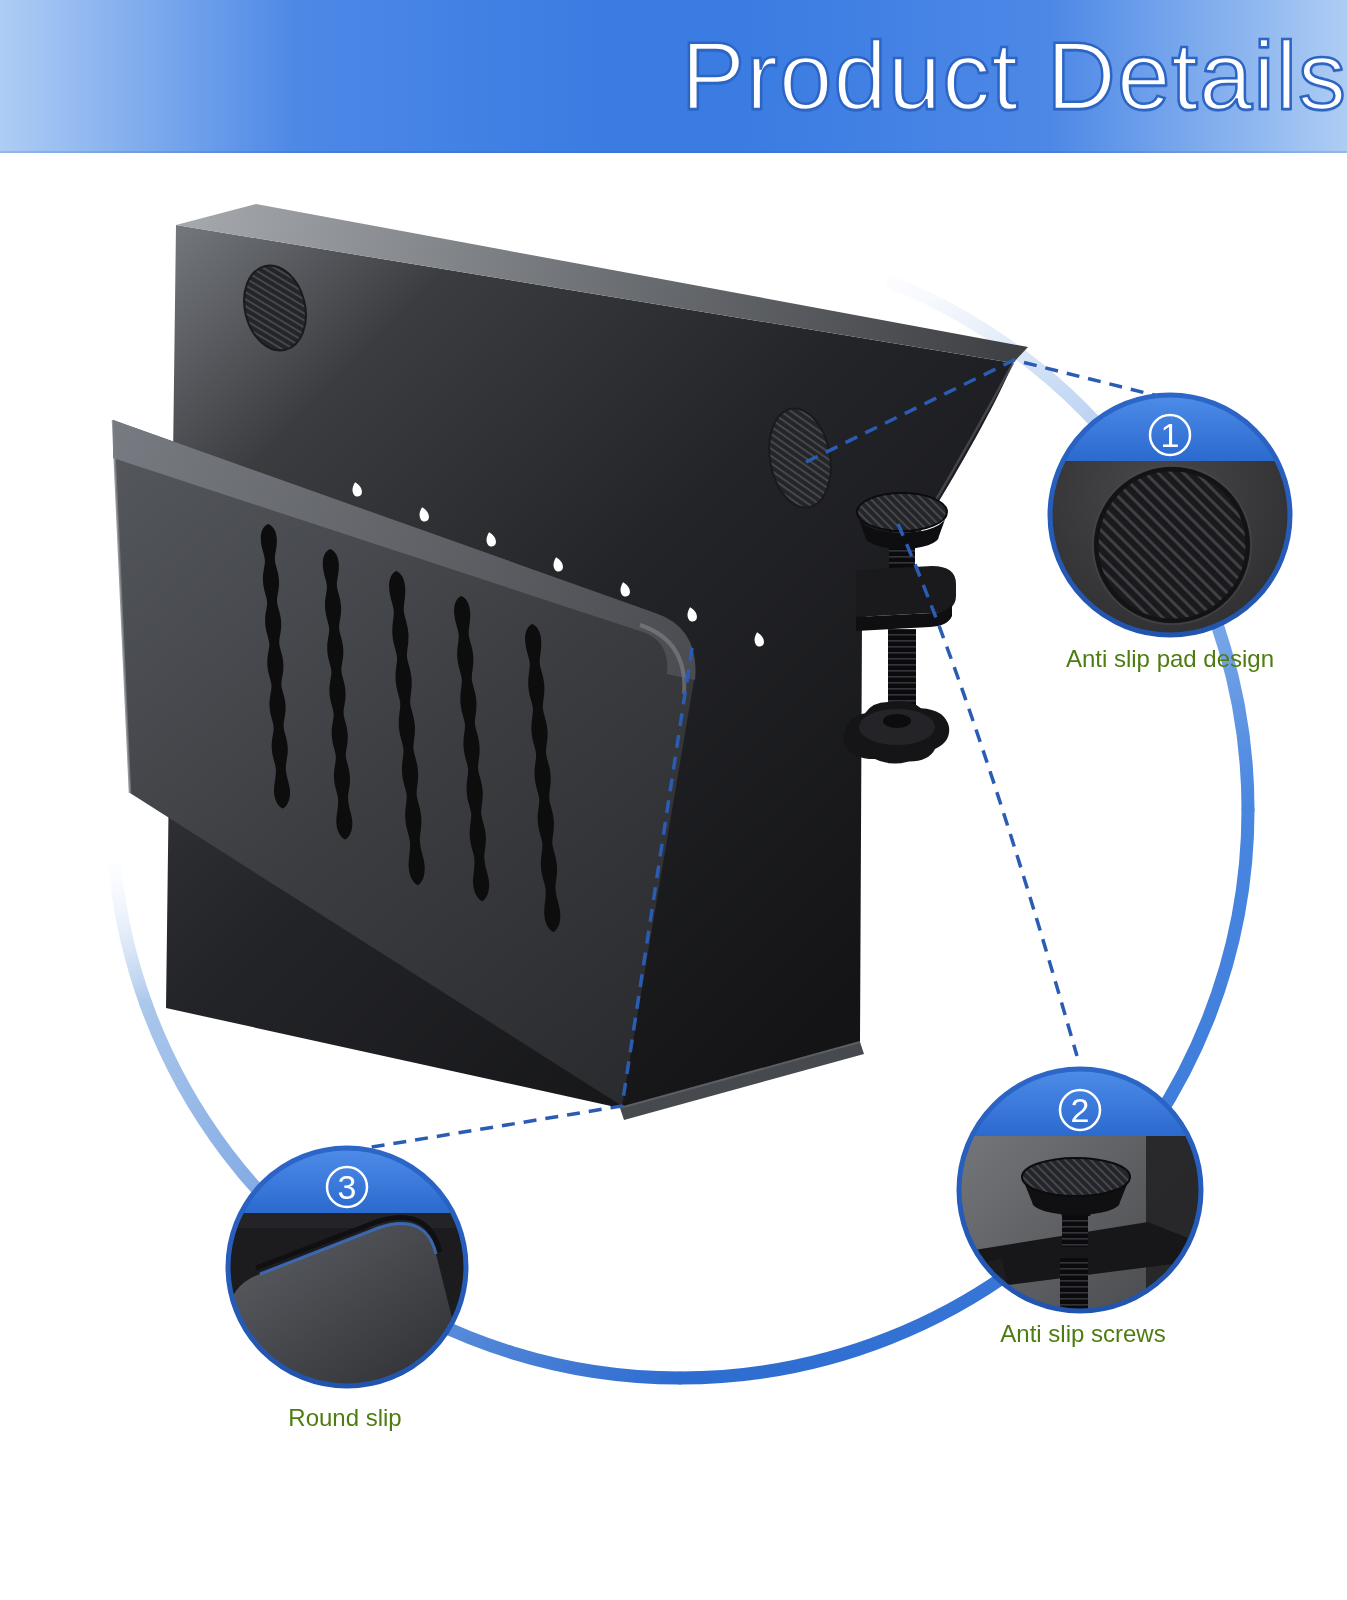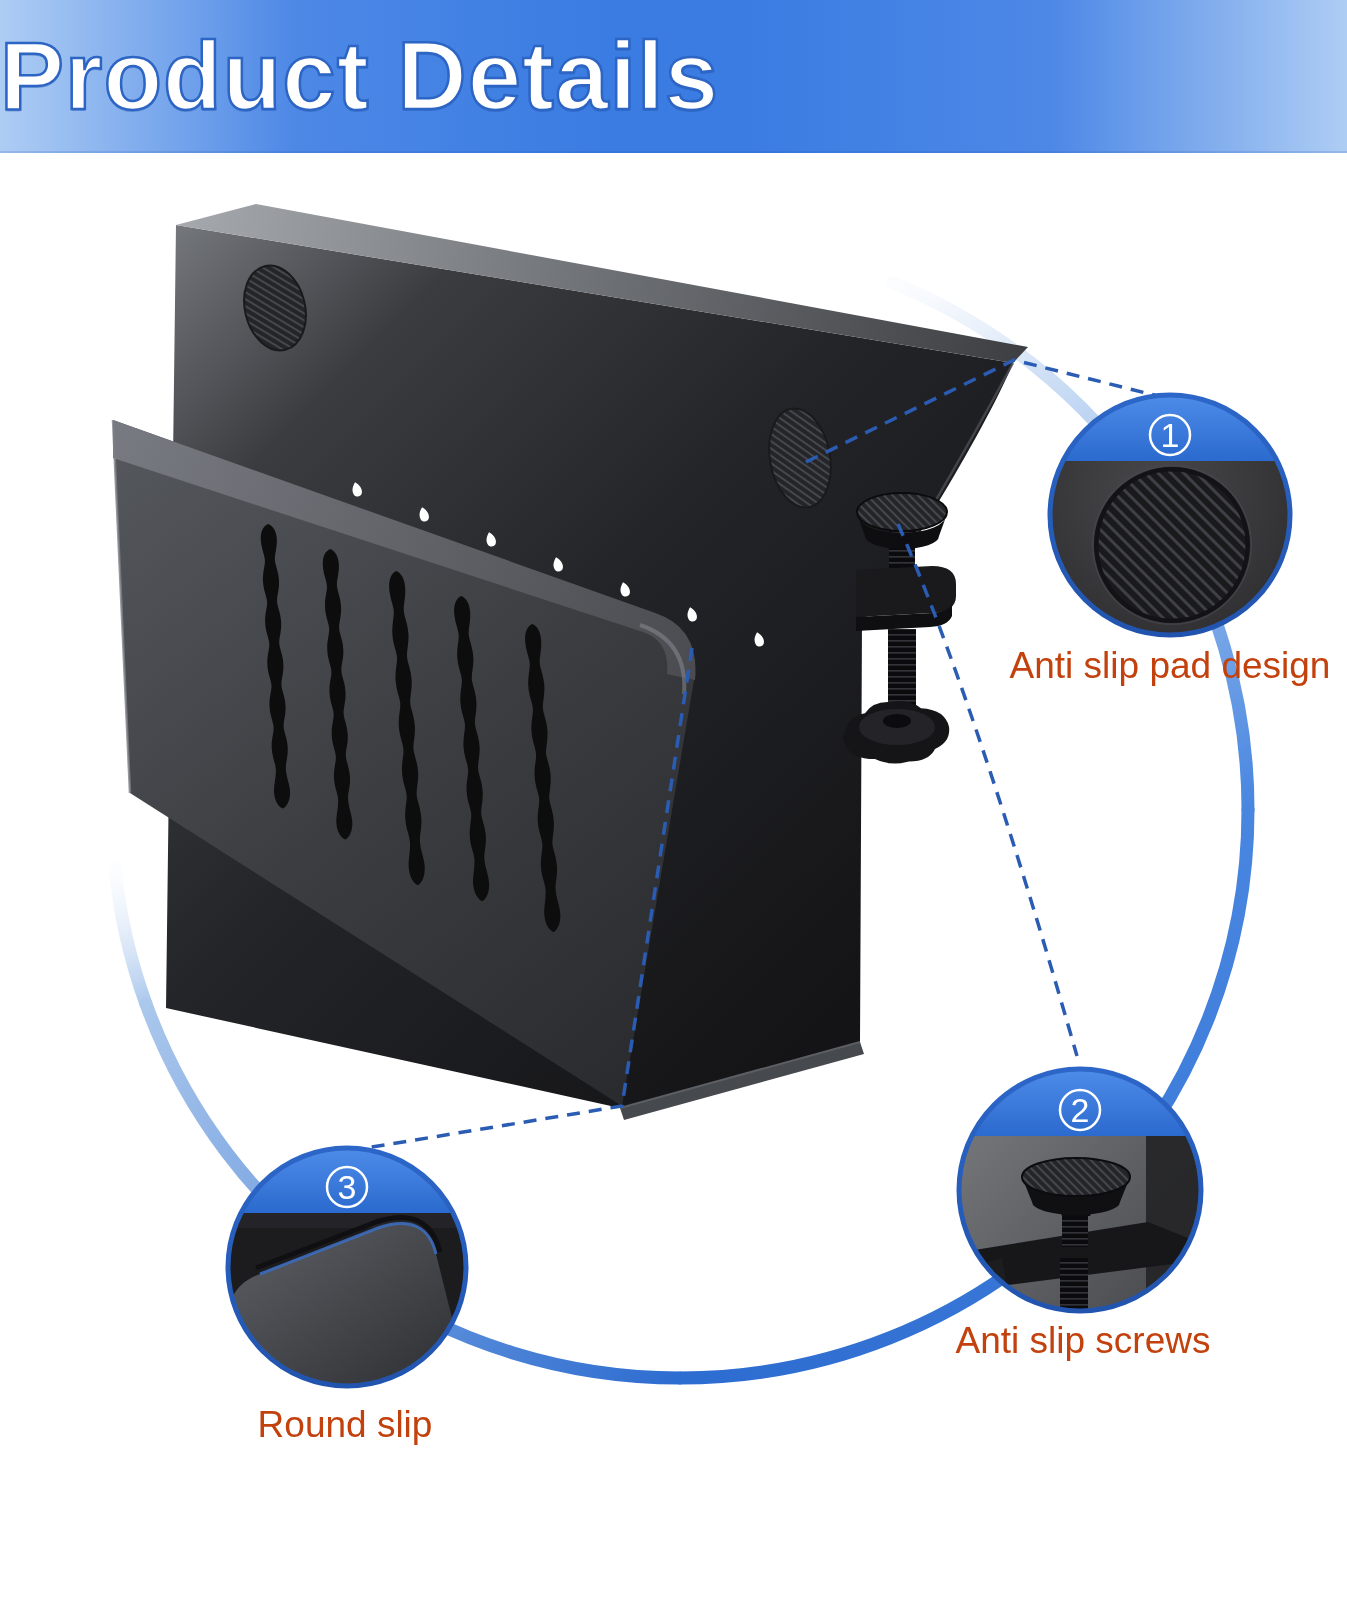--- a/index.html
+++ b/index.html
@@ -8,31 +8,31 @@
     background:#ffffff;
     font-family:"Liberation Sans", sans-serif;
   }
   .header{
     position:absolute;left:0;top:0;width:1347px;height:151px;
     background:linear-gradient(90deg,#aecdf4 0%,#4d88e6 22%,#3a7ce2 45%,#3a7ce2 55%,#4d88e6 78%,#aecdf4 100%);
     border-bottom:2px solid rgba(40,90,180,.18);
   }
   .header .title{
     position:absolute;left:0;top:0;width:100%;height:151px;
-    line-height:151px;text-align:left;
-    font-size:96px;font-weight:bold;letter-spacing:1px;
+    line-height:151px;text-align:right;
+    font-size:96px;font-weight:normal;letter-spacing:1px;
     color:#ffffff;
     -webkit-text-stroke:2.5px #2d65c4;
     text-shadow:0 2px 0 rgba(35,80,165,.35);
     white-space:nowrap;
   }
   svg.scene{position:absolute;left:0;top:0;}
   .caption{
     position:absolute;transform:translateX(-50%);
-    font-size:37px;color:#c2410c;white-space:nowrap;letter-spacing:0px;
+    font-size:24px;color:#4d7c0f;white-space:nowrap;letter-spacing:0px;
   }
   .cap1{left:1170px;top:645px;}
   .cap2{left:1083px;top:1320px;text-align:right;}
   .cap3{left:345px;top:1404px;}
   text.badge-num{
     font-family:"Liberation Sans", sans-serif;
     font-size:34px;fill:#ffffff;
   }
 </style>
 </head>

